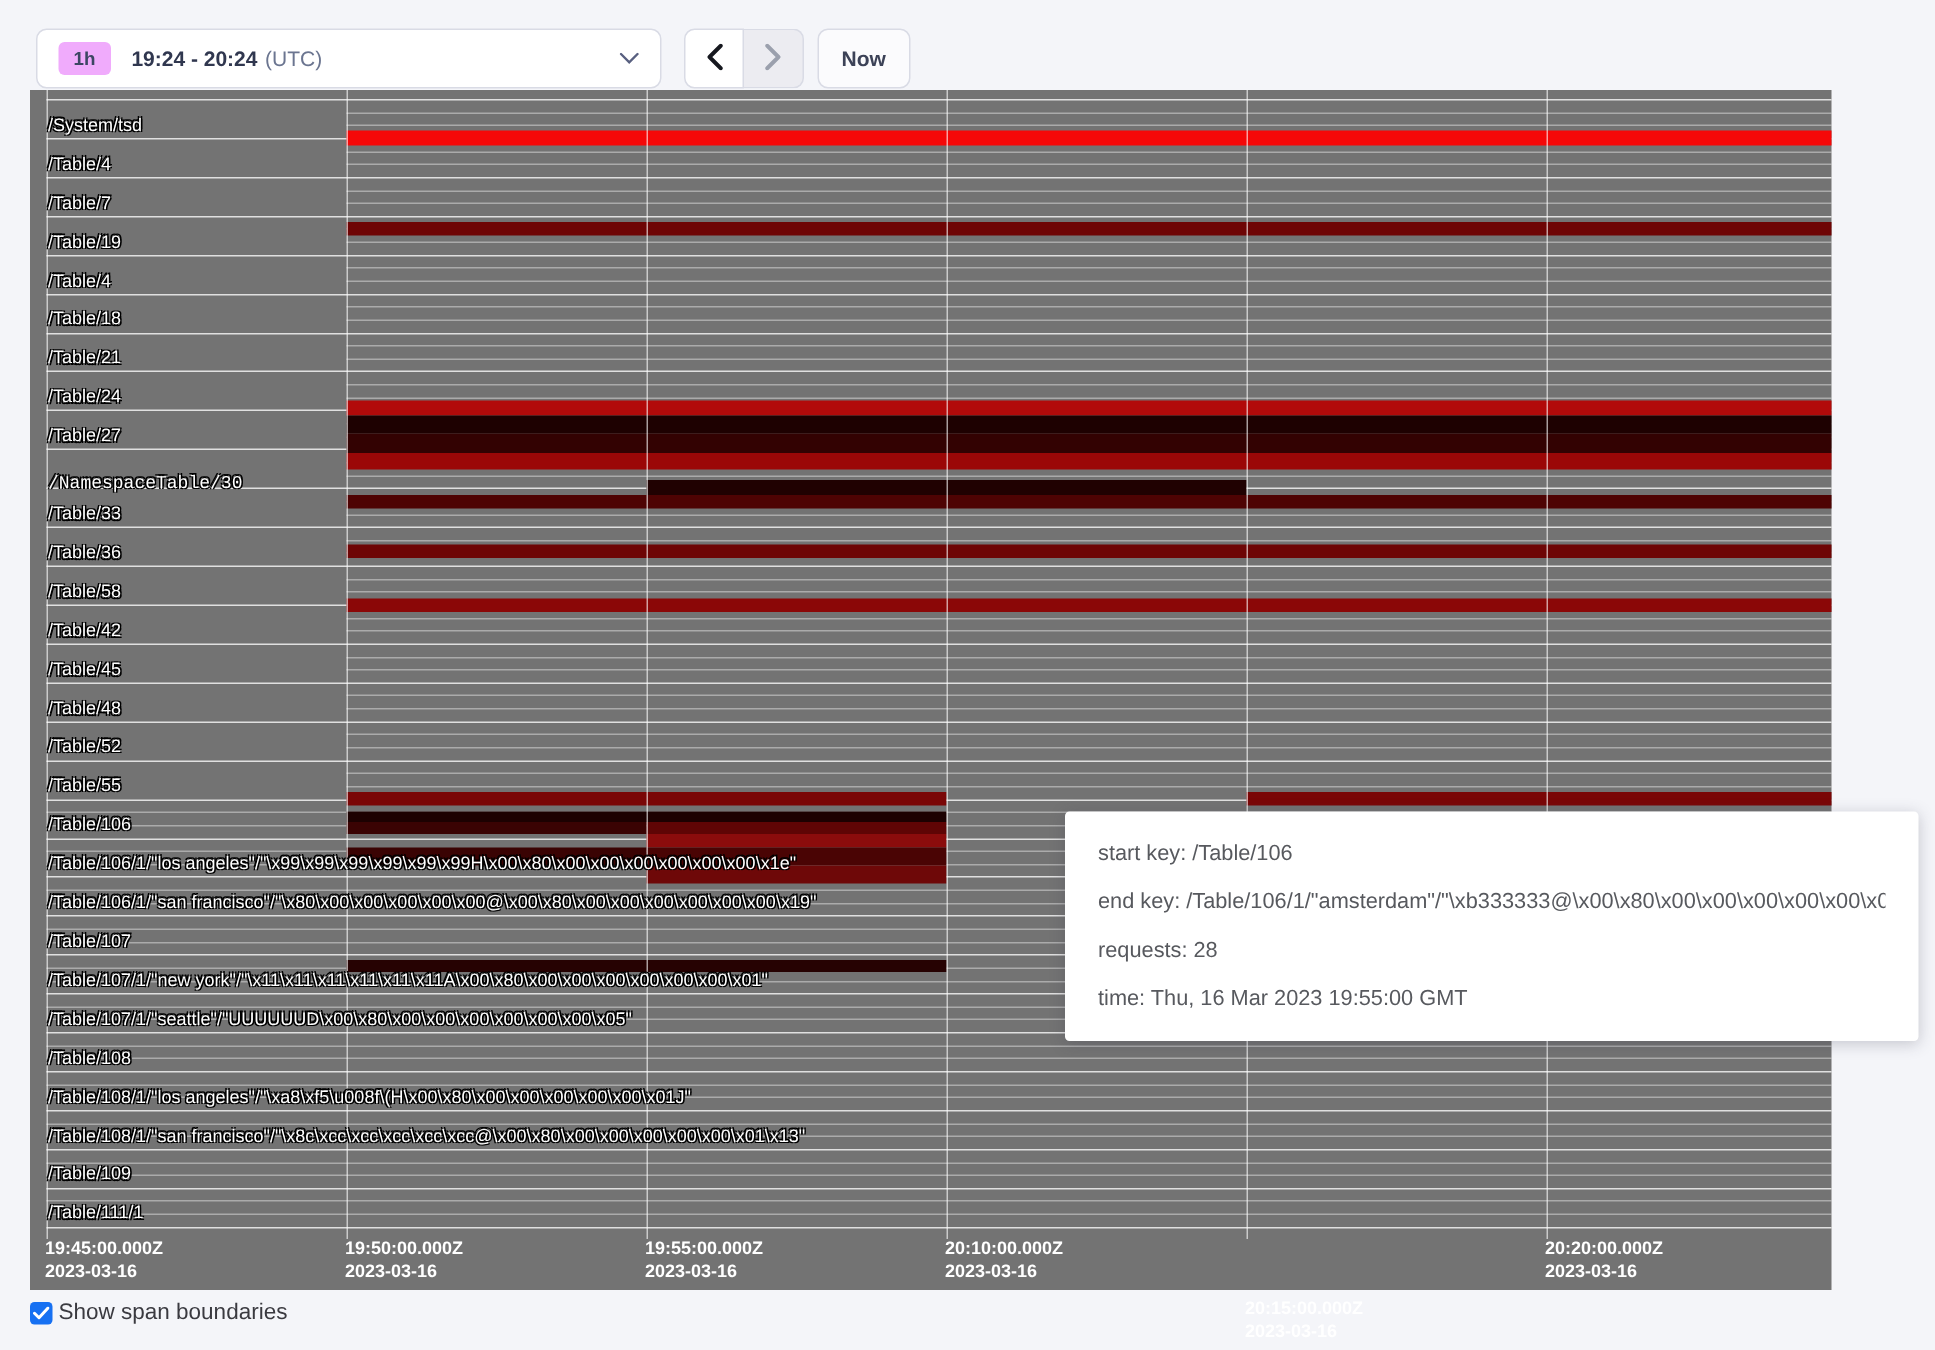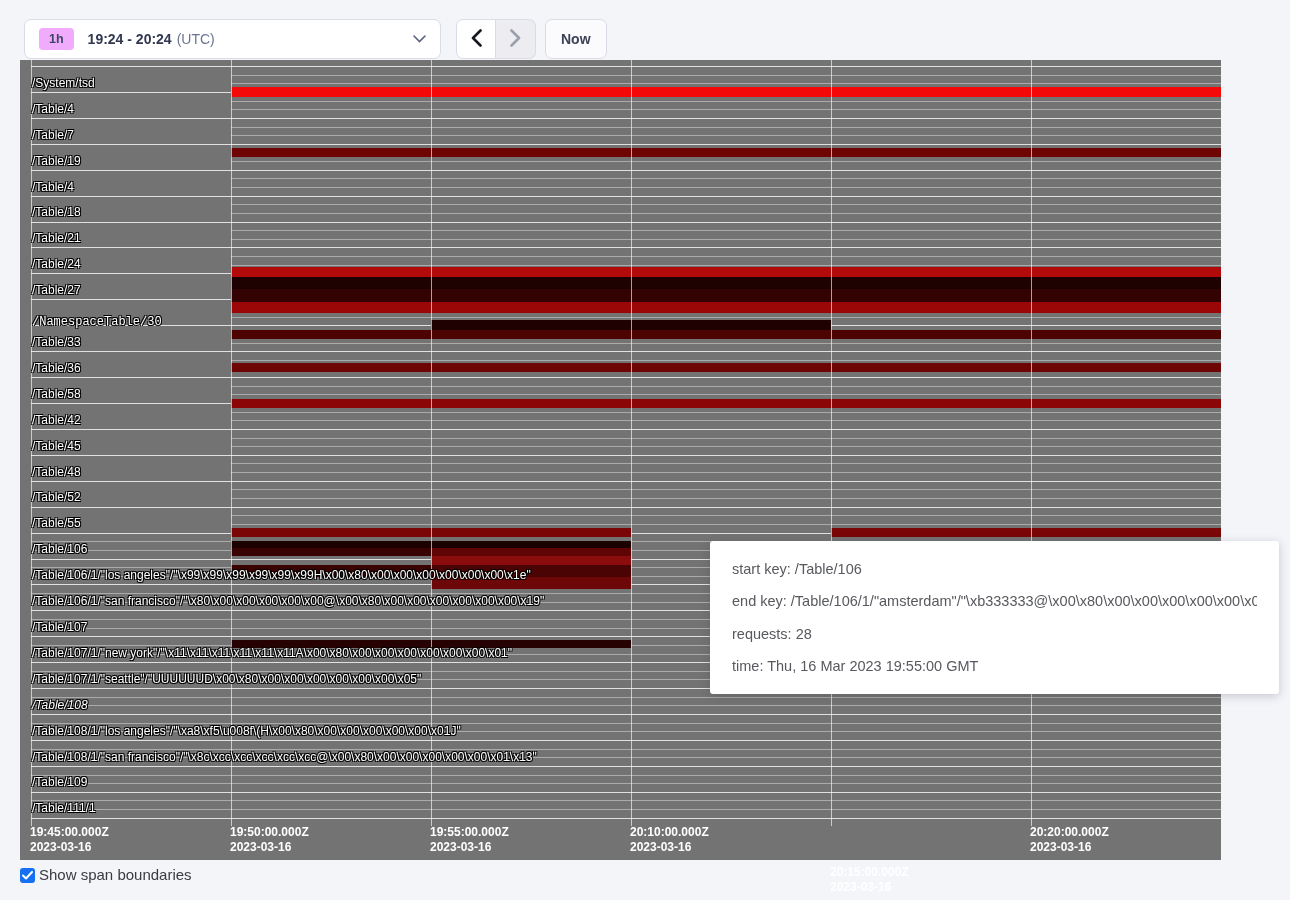--- a/index.html
+++ b/index.html
@@ -245,21 +245,21 @@
     <div class="rowlab" style="left: 12px; top: 379px;">/Table/45</div>
     <div class="rowlab" style="left: 12px; top: 405px;">/Table/48</div>
     <div class="rowlab" style="left: 12px; top: 430px;">/Table/52</div>
     <div class="rowlab" style="left: 12px; top: 456px;">/Table/55</div>
     <div class="rowlab" style="left: 12px; top: 482px;">/Table/106</div>
     <div class="rowlab" style="left: 12px; top: 508px;">/Table/106/1/"los angeles"/"\x99\x99\x99\x99\x99\x99H\x00\x80\x00\x00\x00\x00\x00\x00\x1e"</div>
     <div class="rowlab" style="left: 12px; top: 534px;">/Table/106/1/"san francisco"/"\x80\x00\x00\x00\x00\x00@\x00\x80\x00\x00\x00\x00\x00\x00\x19"</div>
     <div class="rowlab" style="left: 12px; top: 560px;">/Table/107</div>
     <div class="rowlab" style="left: 12px; top: 586px;">/Table/107/1/"new york"/"\x11\x11\x11\x11\x11\x11A\x00\x80\x00\x00\x00\x00\x00\x00\x01"</div>
     <div class="rowlab" style="left: 12px; top: 612px;">/Table/107/1/"seattle"/"UUUUUUD\x00\x80\x00\x00\x00\x00\x00\x00\x05"</div>
-    <div class="rowlab" style="left: 12px; top: 638px; font-style: italic;">/Table/108</div>
+    <div class="rowlab" style="left: 12px; top: 638px;">/Table/108</div>
     <div class="rowlab" style="left: 12px; top: 664px;">/Table/108/1/"los angeles"/"\xa8\xf5\u008f\(H\x00\x80\x00\x00\x00\x00\x00\x01J"</div>
     <div class="rowlab" style="left: 12px; top: 690px;">/Table/108/1/"san francisco"/"\x8c\xcc\xcc\xcc\xcc\xcc@\x00\x80\x00\x00\x00\x00\x00\x01\x13"</div>
     <div class="rowlab" style="left: 12px; top: 715px;">/Table/109</div>
     <div class="rowlab" style="left: 12px; top: 741px;">/Table/111/1</div>
     <div class="xtick" style="left: 10px; top: 765px;">
       <div>19:45:00.000Z</div>
       <div>2023-03-16</div>
     </div>
     <div class="xtick" style="left: 210px; top: 765px;">
       <div>19:50:00.000Z</div>

